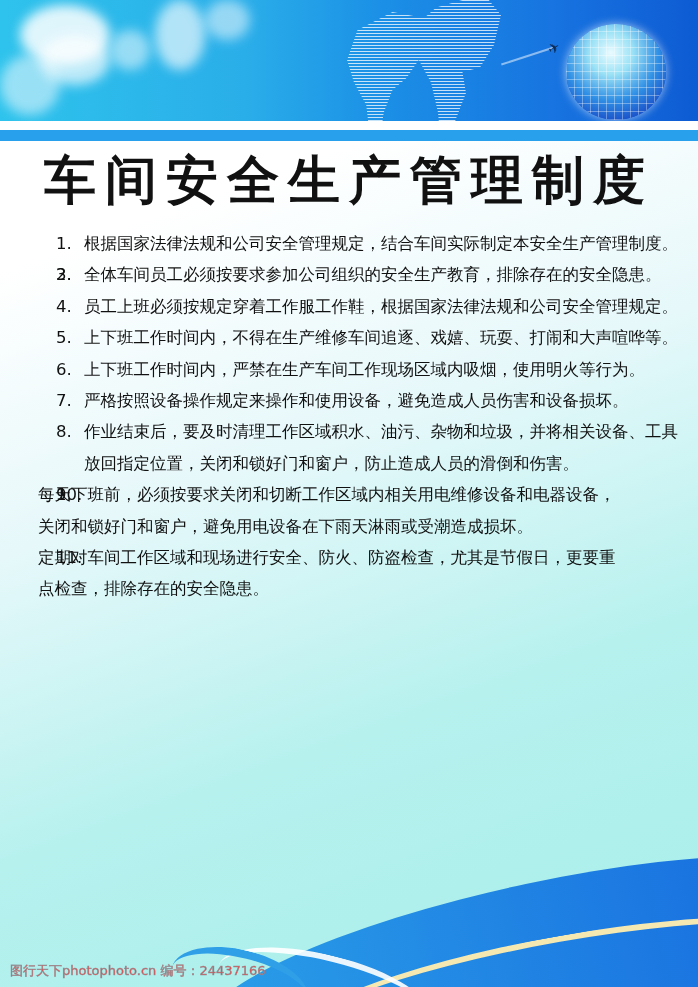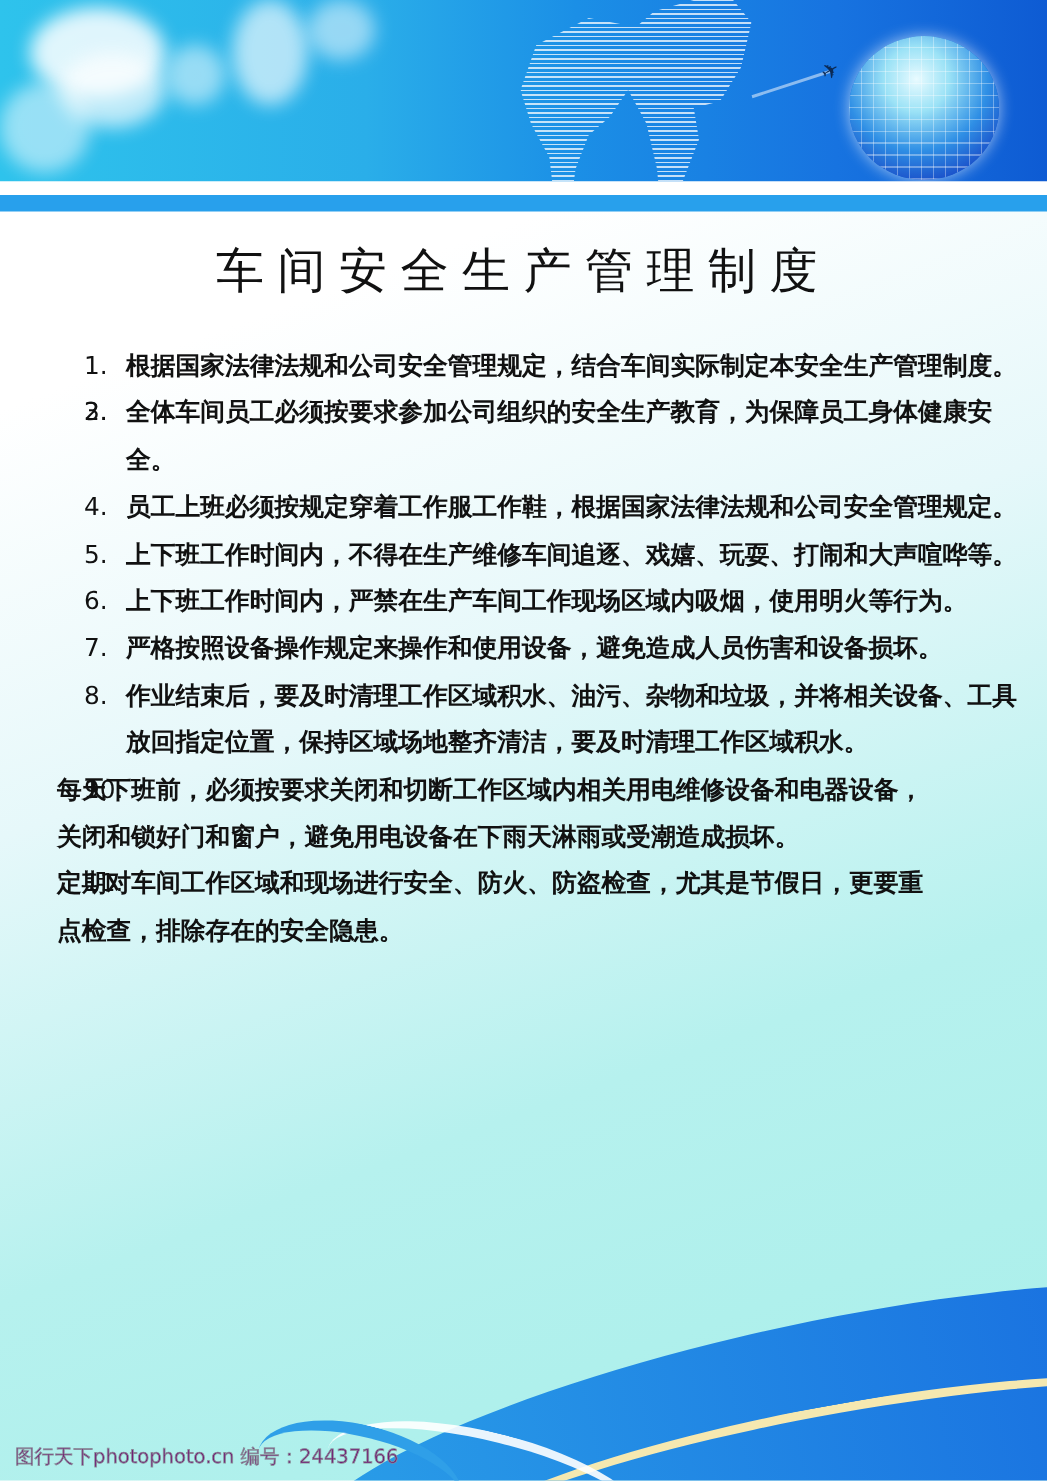--- a/index.html
+++ b/index.html
@@ -26,39 +26,39 @@
         repeating-linear-gradient(90deg, rgba(255,255,255,0.35) 0 1px, transparent 1px 8px),
         repeating-linear-gradient(0deg, rgba(255,255,255,0.35) 0 1px, transparent 1px 8px),
         radial-gradient(circle at 45% 30%, #e9fbff 0%, #9be2f6 25%, #2f8fe5 55%, #1a4fc9 80%, #c9d6ff 100%);
       box-shadow: 0 0 10px rgba(255,255,255,0.6);
     }
     .strip-white { position: absolute; left: 0; top: 121px; width: 698px; height: 9px; background: #ffffff; }
     .strip-blue { position: absolute; left: 0; top: 130px; width: 698px; height: 11px; background: #28a0ec; }
 
     .title {
       position: absolute; left: 0; top: 150px; width: 698px; text-align: center;
-      font-family: "DejaVu Serif", "Liberation Serif", serif; font-weight: normal;
-      font-size: 32px; letter-spacing: 9px; color: #111; line-height: 60px;
+      font-family: "DejaVu Serif", "Liberation Serif", serif; font-weight: bold;
+      font-size: 52px; letter-spacing: 9px; color: #111; line-height: 60px;
     }
     .list { position: absolute; left: 0; top: 228px; width: 698px; }
     .item { position: relative; font-size: 16.5px; color: #111; line-height: 31.4px; }
     .item .num { position: absolute; left: 56px; top: 0; }
-    .item .text { display: block; margin-left: 84px; width: 600px; font-weight: bold; }
+    .item .text { display: block; margin-left: 84px; width: 600px; }
     .item.wide .text { margin-left: 38px; width: 582px; }
 
     .swoosh1 { position: absolute; left: 170px; top: 950px; width: 140px; height: 60px; border-radius: 50%; border-top: 8px solid #2f9fe8; transform: rotate(14deg); }
     .swoosh-band {
       position: absolute; left: 200px; top: 910px; width: 700px; height: 160px; border-radius: 50%;
       background: linear-gradient(90deg, #2a9fe8, #1565de); transform: rotate(-12deg); transform-origin: left;
       top: 955px;
     }
     .swoosh-cream { position: absolute; left: 270px; top: 935px; width: 600px; height: 120px; border-radius: 50%; border-top: 6px solid #f5e8b0; transform: rotate(-10deg); }
     .swoosh-white { position: absolute; left: 215px; top: 955px; width: 220px; height: 70px; border-radius: 50%; border-top: 6px solid rgba(255,255,255,0.9); transform: rotate(14deg); }
     .watermark {
-      position: absolute; left: 10px; top: 962px; font-size: 13px; color: #701a75;
+      position: absolute; left: 10px; top: 962px; font-size: 13px; color: #ef4444;
       -webkit-text-stroke: 0.5px #8b959b; letter-spacing: 0px;
     }
   </style>
 </head>
 <body>
 
 <div class="banner">
   <div class="cloud" style="left:20px;top:5px;width:90px;height:60px;"></div>
   <div class="cloud" style="left:40px;top:35px;width:70px;height:50px;opacity:.8"></div>
   <div class="cloud" style="left:0px;top:55px;width:60px;height:60px;opacity:.6"></div>
@@ -78,41 +78,41 @@
 <div class="list">
   <div class="item">
     <span class="num">1.</span>
     <span class="text">根据国家法律法规和公司安全管理规定，结合车间实际制定本安全生产管理制度。</span>
   </div>
   <div class="item">
     <span class="num">2.</span>
   </div>
   <div class="item">
     <span class="num">3.</span>
-    <span class="text">全体车间员工必须按要求参加公司组织的安全生产教育，为保障员工身体健康安全。</span>
+    <span class="text">全体车间员工必须按要求参加公司组织的安全生产教育，排除存在的安全隐患。</span>
   </div>
   <div class="item">
     <span class="num">4.</span>
     <span class="text">员工上班必须按规定穿着工作服工作鞋，根据国家法律法规和公司安全管理规定。</span>
   </div>
   <div class="item">
     <span class="num">5.</span>
     <span class="text">上下班工作时间内，不得在生产维修车间追逐、戏嬉、玩耍、打闹和大声喧哗等。</span>
   </div>
   <div class="item">
     <span class="num">6.</span>
     <span class="text">上下班工作时间内，严禁在生产车间工作现场区域内吸烟，使用明火等行为。</span>
   </div>
   <div class="item">
     <span class="num">7.</span>
     <span class="text">严格按照设备操作规定来操作和使用设备，避免造成人员伤害和设备损坏。</span>
   </div>
   <div class="item">
     <span class="num">8.</span>
-    <span class="text">作业结束后，要及时清理工作区域积水、油污、杂物和垃圾，并将相关设备、工具放回指定位置，保持区域场地整齐清洁，要及时清理工作区域积水。</span>
+    <span class="text">作业结束后，要及时清理工作区域积水、油污、杂物和垃圾，并将相关设备、工具放回指定位置，关闭和锁好门和窗户，防止造成人员的滑倒和伤害。</span>
   </div>
   <div class="item">
     <span class="num">9.</span>
   </div>
   <div class="item wide">
     <span class="num">10.</span>
     <span class="text">每天下班前，必须按要求关闭和切断工作区域内相关用电维修设备和电器设备， 关闭和锁好门和窗户，避免用电设备在下雨天淋雨或受潮造成损坏。</span>
   </div>
   <div class="item wide">
     <span class="num">11.</span>

